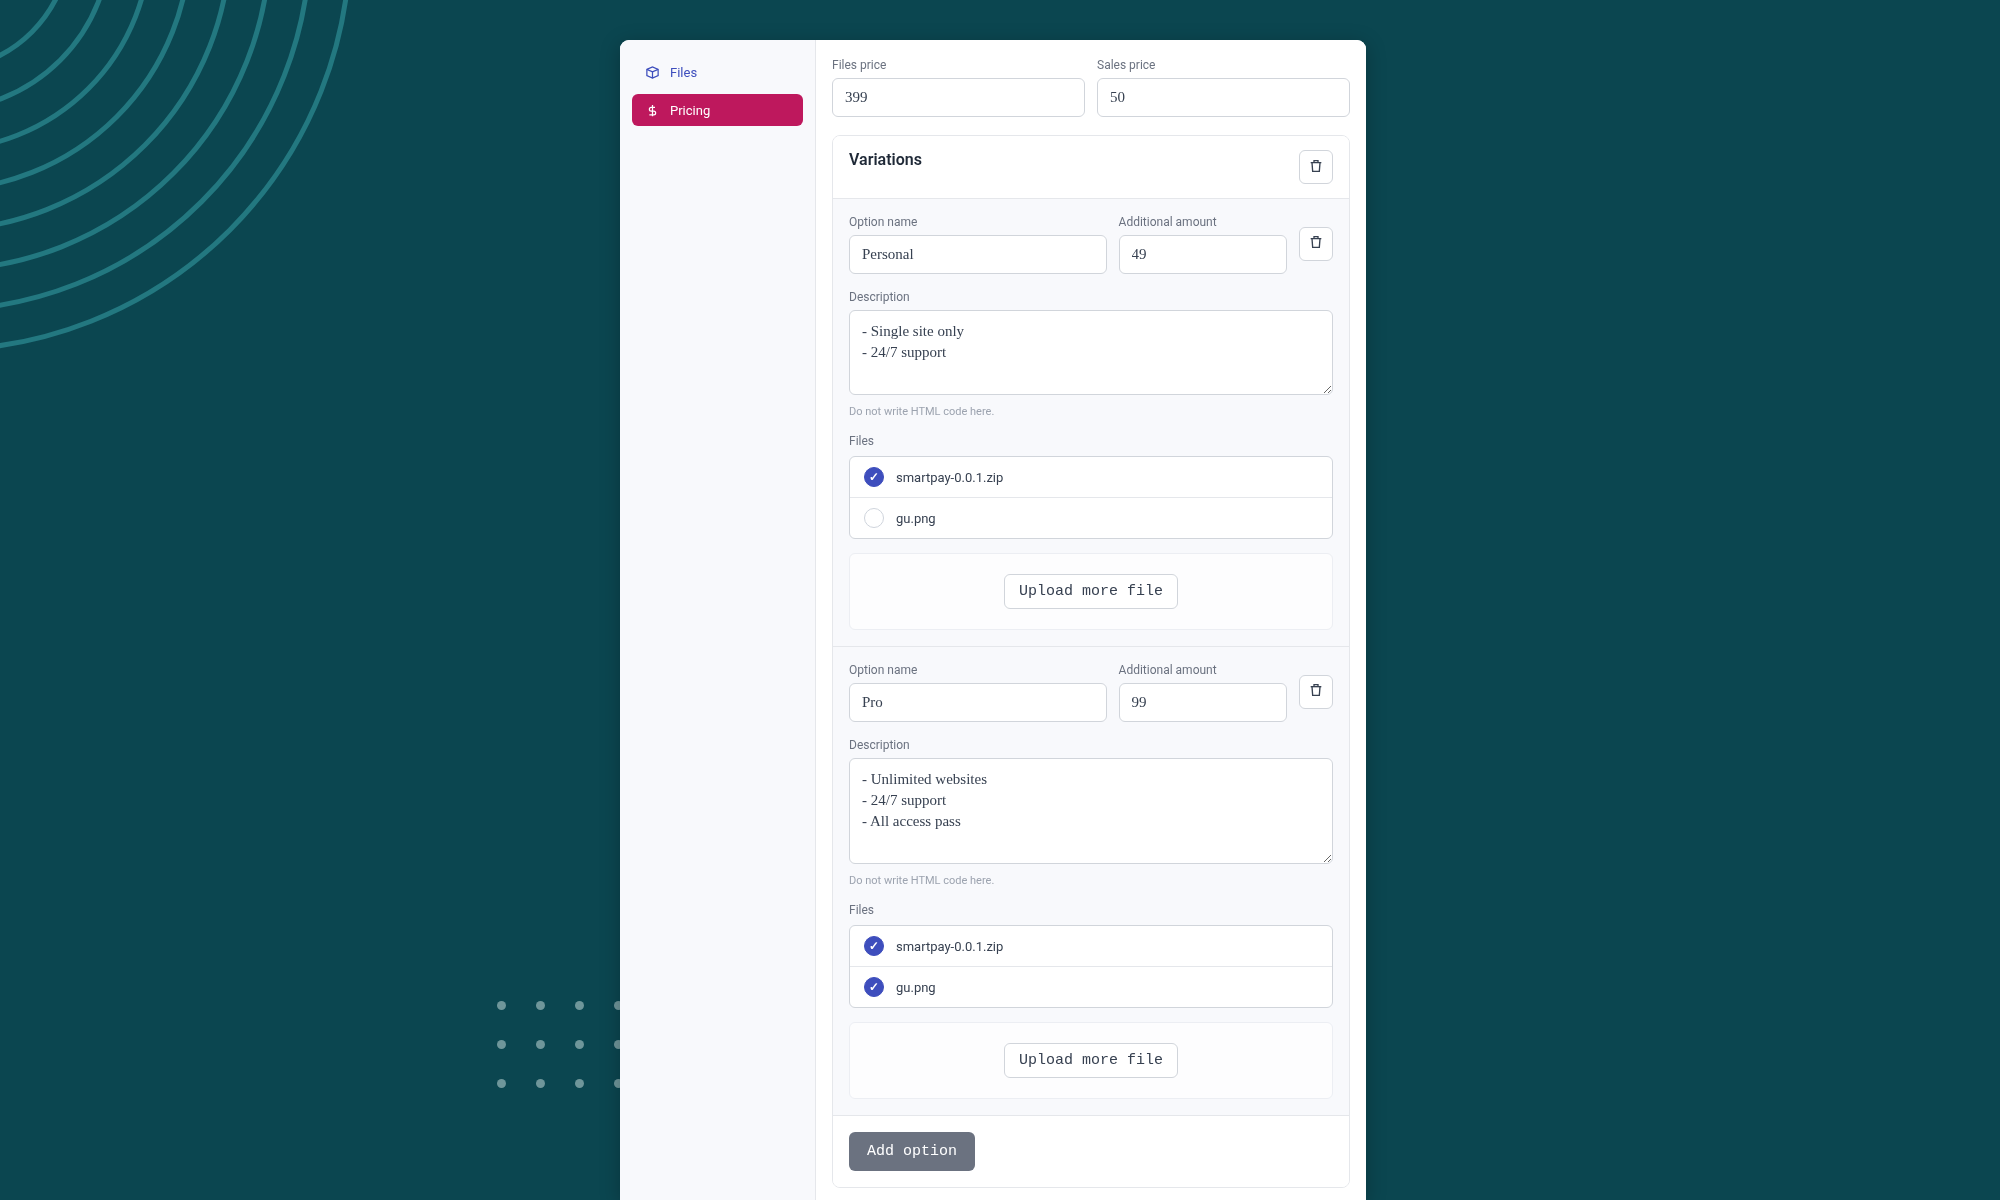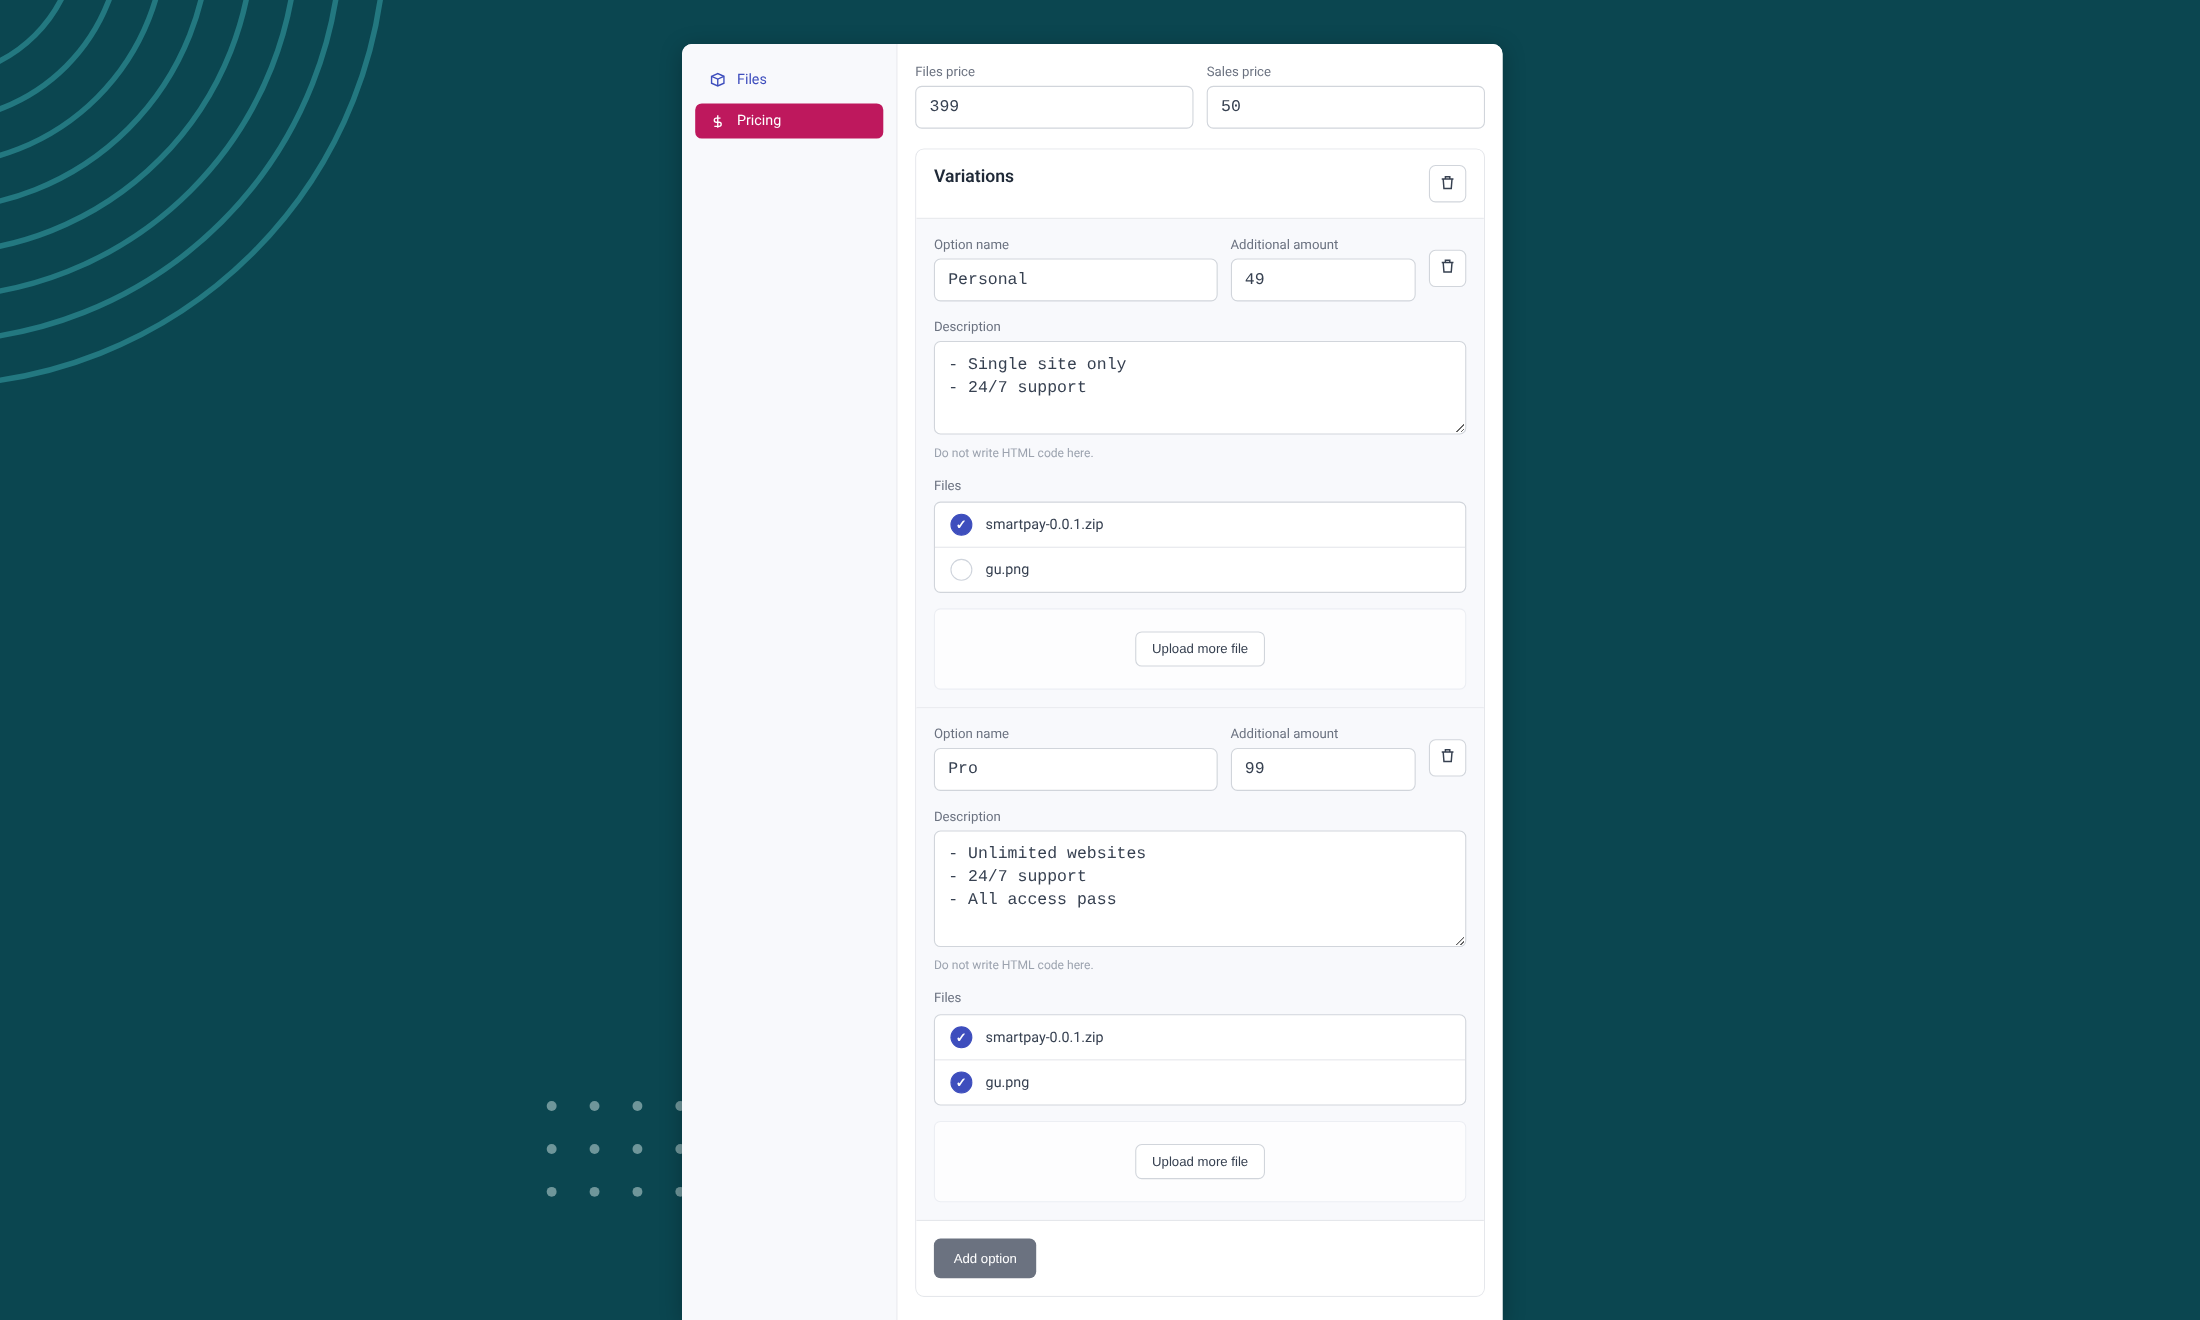--- a/index.html
+++ b/index.html
@@ -101,21 +101,21 @@
 .field { flex: 1; }
 .lbl { font-size: 12px; color: #6b7280; margin-bottom: 6px; display: block; }
 .inp, .txa {
   width: 100%;
   border: 1px solid #d1d5db;
   border-radius: 6px;
   padding: 10px 12px;
   font-size: 15px;
   color: #374151;
   background: #fff;
-  font-family: Liberation Mono, monospace;
+  font-family: Liberation Serif, serif;
 }
 .txa { resize: vertical; line-height: 1.4; }
 .panel {
   border: 1px solid #e5e7eb;
   border-radius: 8px;
   overflow: hidden;
 }
 .panel-head {
   display: flex;
   align-items: flex-start;
@@ -188,23 +188,24 @@
   border-radius: 6px;
   display: flex;
   justify-content: center;
   background:#fdfdfe;
 }
 .btn {
   border: 1px solid #d1d5db;
   background: #fff;
   padding: 8px 14px;
   border-radius: 6px;
-  font-size: 12px;
+  font-size: 15px;
   cursor: pointer;
   color: #374151;
+  font-family: Liberation Mono, monospace;
 }
 .btn-dark {
   background: #6b7280;
   color: #fff;
   border: none;
   padding: 11px 18px;
 }
 .add-opt {
   background:#fff;
   padding: 16px;

